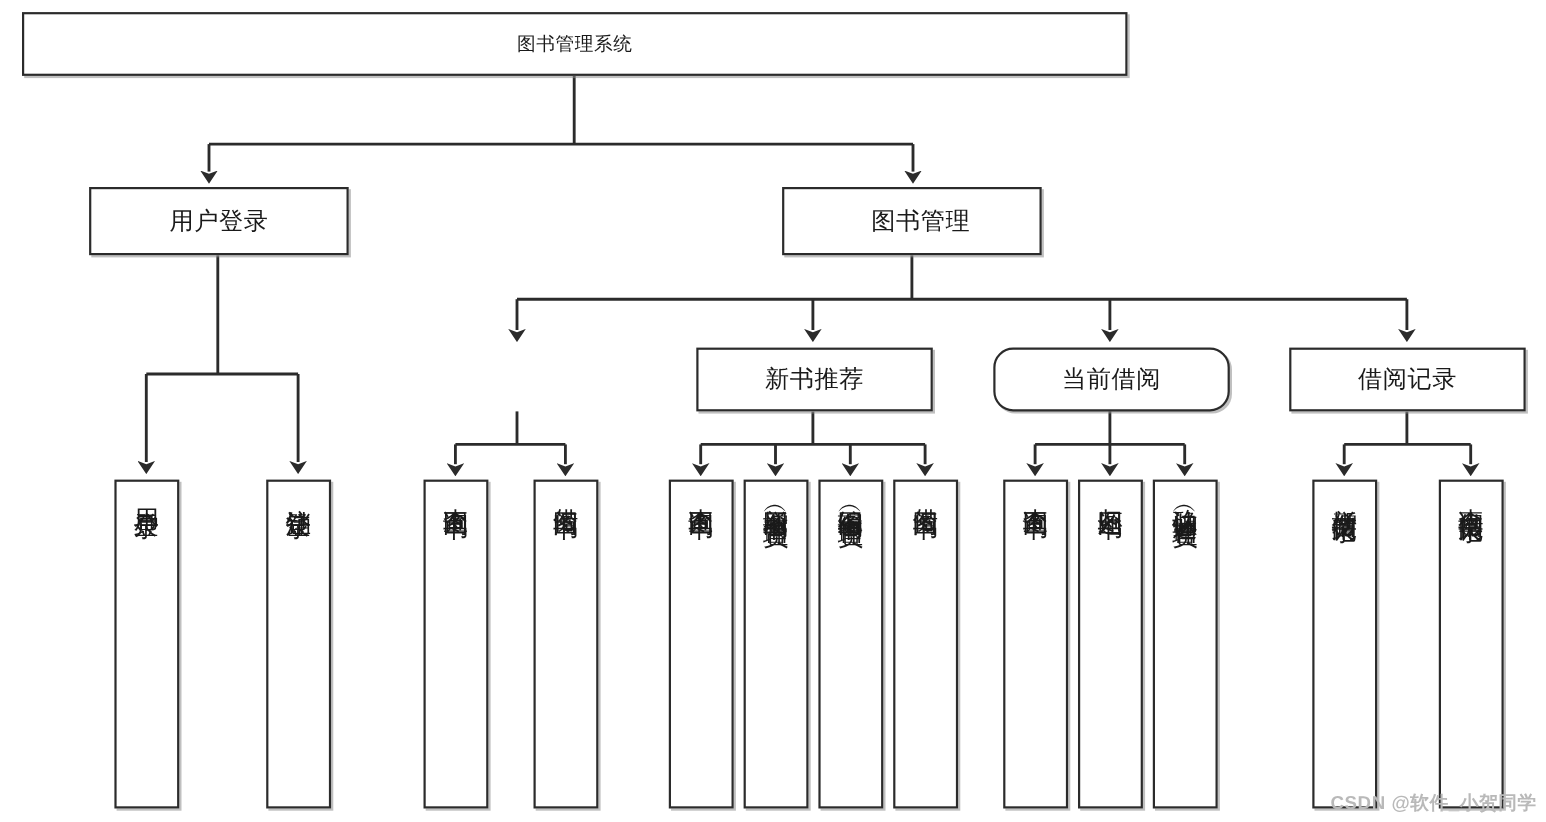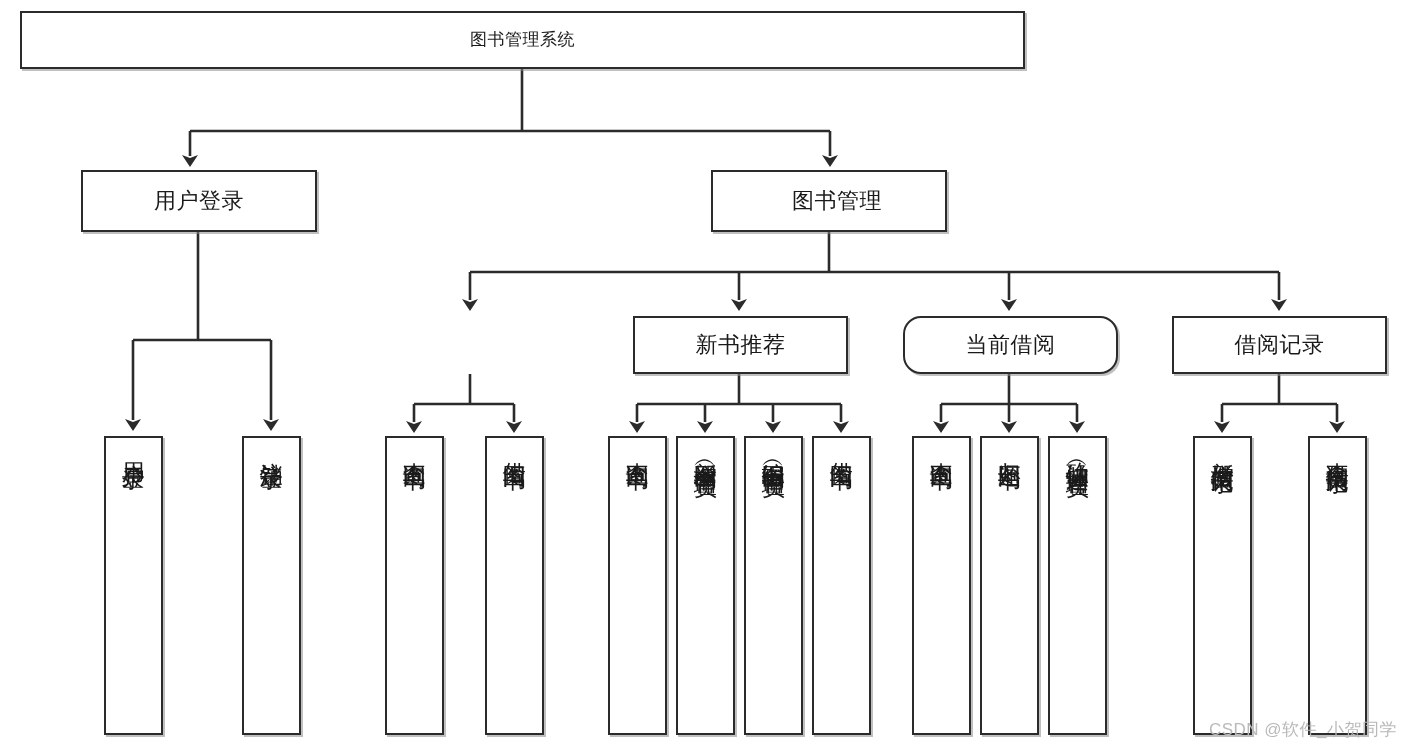--- a/index.html
+++ b/index.html
@@ -64,20 +64,21 @@
   }
   .watermark {
     position: absolute;
     right: 8px;
     bottom: 6px;
     font-size: 17px;
     color: #b9b9b9;
     letter-spacing: 0.5px;
     white-space: nowrap;
     user-select: none;
+    font-weight: bold;
   }
 </style>
 </head>
 <body>
 
 <div id="diagram-root">
 
   <svg class="connectors" viewBox="0 0 1405 747" xmlns="http://www.w3.org/2000/svg">
     <defs>
       <marker id="arrow" markerWidth="12" markerHeight="16" refX="1" refY="8" orient="auto" markerUnits="userSpaceOnUse">

